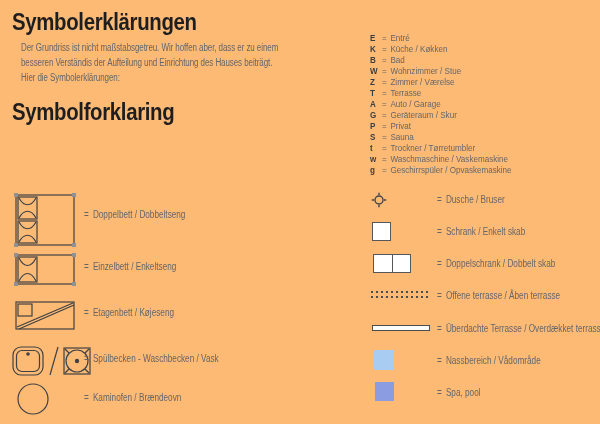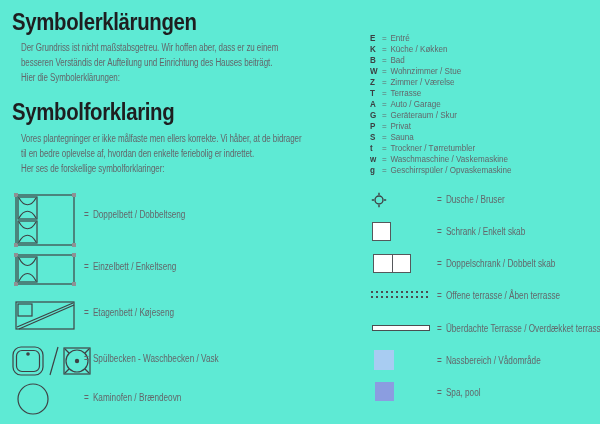--- a/index.html
+++ b/index.html
@@ -1,16 +1,16 @@
 <!DOCTYPE html>
 <html><head>
 <meta charset="utf-8">
 <style>
   html,body{margin:0;padding:0;background:#ffffff;}
-  #page{position:relative;width:600px;height:424px;background:#5eead4;overflow:hidden;
+  #page{position:relative;width:600px;height:424px;background:#fdba74;overflow:hidden;
         font-family:"Liberation Sans","DejaVu Sans",sans-serif;}
 
   .h1{position:absolute;left:12px;font-size:24px;font-weight:bold;color:#1e1e20;
       letter-spacing:-0.4px;white-space:nowrap;transform:scaleX(0.85);transform-origin:0 50%;}
   .para{position:absolute;left:21px;color:#63666a;font-size:10px;letter-spacing:-0.1px;}
   .para .line{white-space:nowrap;line-height:15px;transform:scaleX(0.80);transform-origin:0 50%;}
 
   
   .abbr-list{position:absolute;left:370px;top:32px;}
   .abbr-row{display:flex;height:11px;line-height:11px;font-size:9.5px;
@@ -43,25 +43,20 @@
 <div id="page">
 
   <div class="h1" style="top:8px;">Symbolerklärungen</div>
   <div class="para" style="top:40px;">
     <div class="line">Der Grundriss ist nicht maßstabsgetreu. Wir hoffen aber, dass er zu einem</div>
     <div class="line">besseren Verständis der Aufteilung und Einrichtung des Hauses beiträgt.</div>
     <div class="line">Hier die Symbolerklärungen:</div>
   </div>
 
   <div class="h1" style="top:98px;">Symbolforklaring</div>
-  <div class="para" style="top:131px;">
-    <div class="line">Vores plantegninger er ikke målfaste men ellers korrekte. Vi håber, at de bidrager</div>
-    <div class="line">til en bedre oplevelse af, hvordan den enkelte feriebolig er indrettet.</div>
-    <div class="line">Her ses de forskellige symbolforklaringer:</div>
-  </div>
 
   <div class="abbr-list">
     <div class="abbr-row">
         <span class="abbr-key">E</span>
         <span class="abbr-eq">=</span>
         <span class="abbr-label">Entré</span>
       </div>
     <div class="abbr-row">
         <span class="abbr-key">K</span>
         <span class="abbr-eq">=</span>

